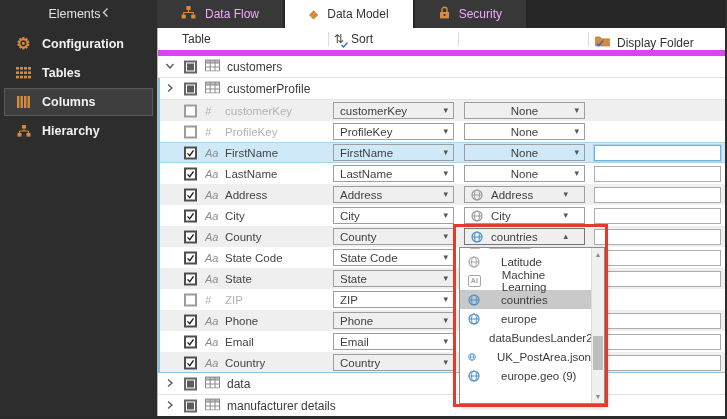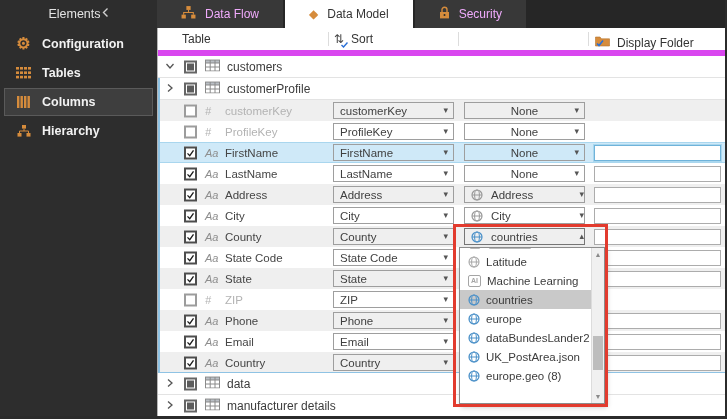--- a/index.html
+++ b/index.html
@@ -54,41 +54,41 @@
          display:flex; align-items:center; justify-content:center; }
   .tcb .inner { width:7px; height:7px; background:#5c5c5c; }
 
   .type { position:absolute; left:47px; top:50%; transform:translateY(-50%); font-style:italic;
           font-size:11px; color:#8d8d8d; }
   .cname { position:absolute; left:67px; top:50%; transform:translateY(-50%); }
 
   .dd { position:absolute; top:2px; height:17px; border:1px solid #9e9e9e; background:inherit;
         display:flex; align-items:center; font-size:11.5px; color:#3f3f3f; cursor:default; }
   .sortdd { left:175px; width:121px; padding:0 5px 0 6px; }
-  .catdd  { left:306px; width:121px; padding:0 0; }
+  .catdd  { left:306px; width:121px; padding:0 16px; }
   .catdd.cnone { justify-content:center; }
   .catdd.geo { justify-content:flex-start; gap:8px; padding-left:6px; }
   .ddarrow { color:#555; font-size:9px; line-height:1; }
   .sortdd .ddarrow { margin-left:auto; }
   .catdd.cnone .ddarrow { position:absolute; right:5px; }
   .catdd.geo .ddarrow { margin-left:auto; }
 
   .dfin { position:absolute; left:436px; top:2.5px; width:127px; height:16px; border:1px solid #acacac;
           background:#fff; }
   .crow.sel .dfin { border:1px solid #6fb3da; box-shadow:0 0 0 1px #aad7ee; }
 
   
   .group-border { position:absolute; left:0; top:50px; width:100%; height:295px; pointer-events:none;
                   border-left:2px solid #8fc3e4; border-bottom:1px solid #8fc3e4; z-index:4; }
 
   
   .dd-list { position:absolute; left:301px; top:219px; width:146px; height:157px; background:#fff;
              border:1px solid #8c8c8c; box-shadow:2px 3px 5px rgba(0,0,0,.25); z-index:5; overflow:hidden; }
   .dd-items { position:absolute; left:0; top:0; right:13px; bottom:0; }
-  .dd-item { height:19px; display:flex; align-items:center; gap:6px; padding-left:8px; font-size:11.5px;
+  .dd-item { height:19px; display:flex; align-items:center; gap:21px; padding-left:8px; font-size:11.5px;
              color:#3c3c3c; cursor:default; }
   .dd-item.selected { background:#c9c9c9; }
   .dd-partial { height:4px; overflow:hidden; }
   .dd-partial .stub { display:flex; gap:9px; padding-left:10px; margin-top:-1px; }
   .dd-partial .stub i { display:block; height:2px; background:#b8b8b8; border-radius:1px; }
   .ai-badge { width:13px; height:12px; border:1px solid #a5a5a5; border-radius:2px; color:#a5a5a5;
               font-size:7px; font-weight:700; display:flex; align-items:center; justify-content:center; }
   .dd-scroll { position:absolute; right:0; top:0; bottom:0; width:13px; background:#f0f0f0;
                border-left:1px solid #dcdcdc; }
   .dd-scroll .sarrow { position:absolute; left:0; width:100%; height:13px; color:#8a8a8a; font-size:7px;
@@ -588,21 +588,21 @@
               <line x1="1" y1="6" x2="11" y2="6" stroke="#4a90c8"></line>
             </svg>
           <span>UK_PostArea.json</span>
         </div>
         <div class="dd-item">
           <svg width="12" height="12" viewBox="0 0 12 12">
               <circle cx="6" cy="6" r="5" fill="none" stroke="#4a90c8" stroke-width="1.2"></circle>
               <ellipse cx="6" cy="6" rx="2.4" ry="5" fill="none" stroke="#4a90c8"></ellipse>
               <line x1="1" y1="6" x2="11" y2="6" stroke="#4a90c8"></line>
             </svg>
-          <span>europe.geo (8)</span>
+          <span>europe.geo (9)</span>
         </div>
       </div>
       <div class="dd-scroll">
         <span class="sarrow up">▲</span>
         <span class="thumb"></span>
         <span class="sarrow down">▼</span>
       </div>
     </div>
 
     <div class="red-box"></div>

